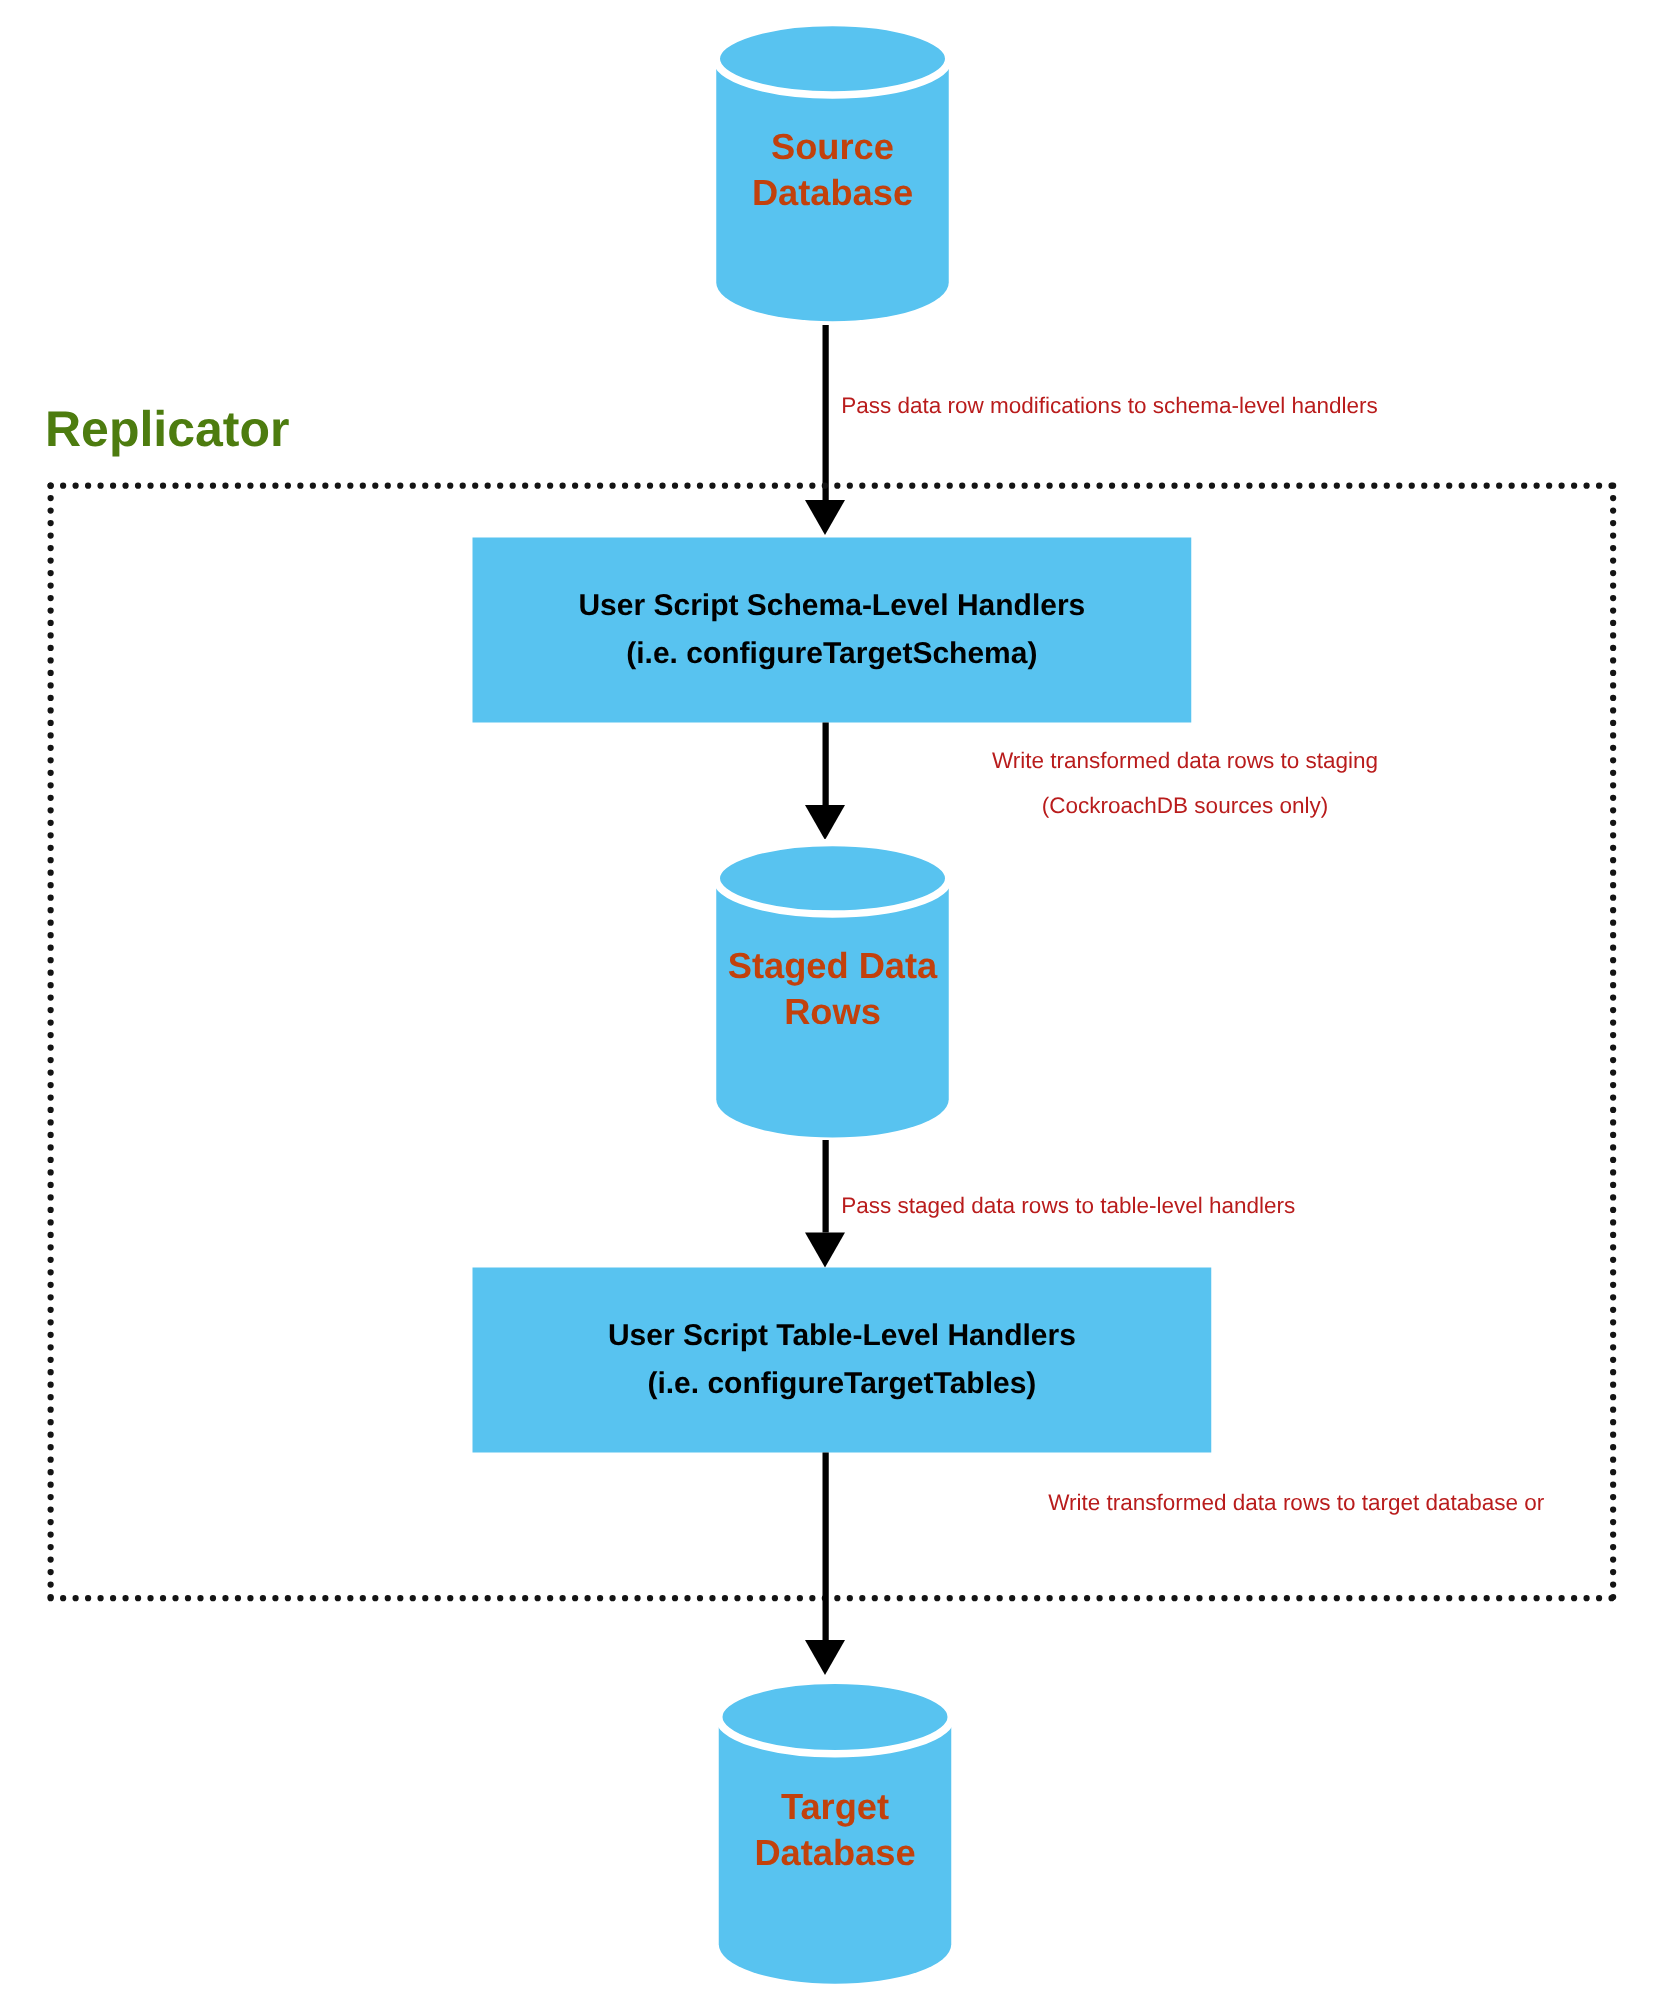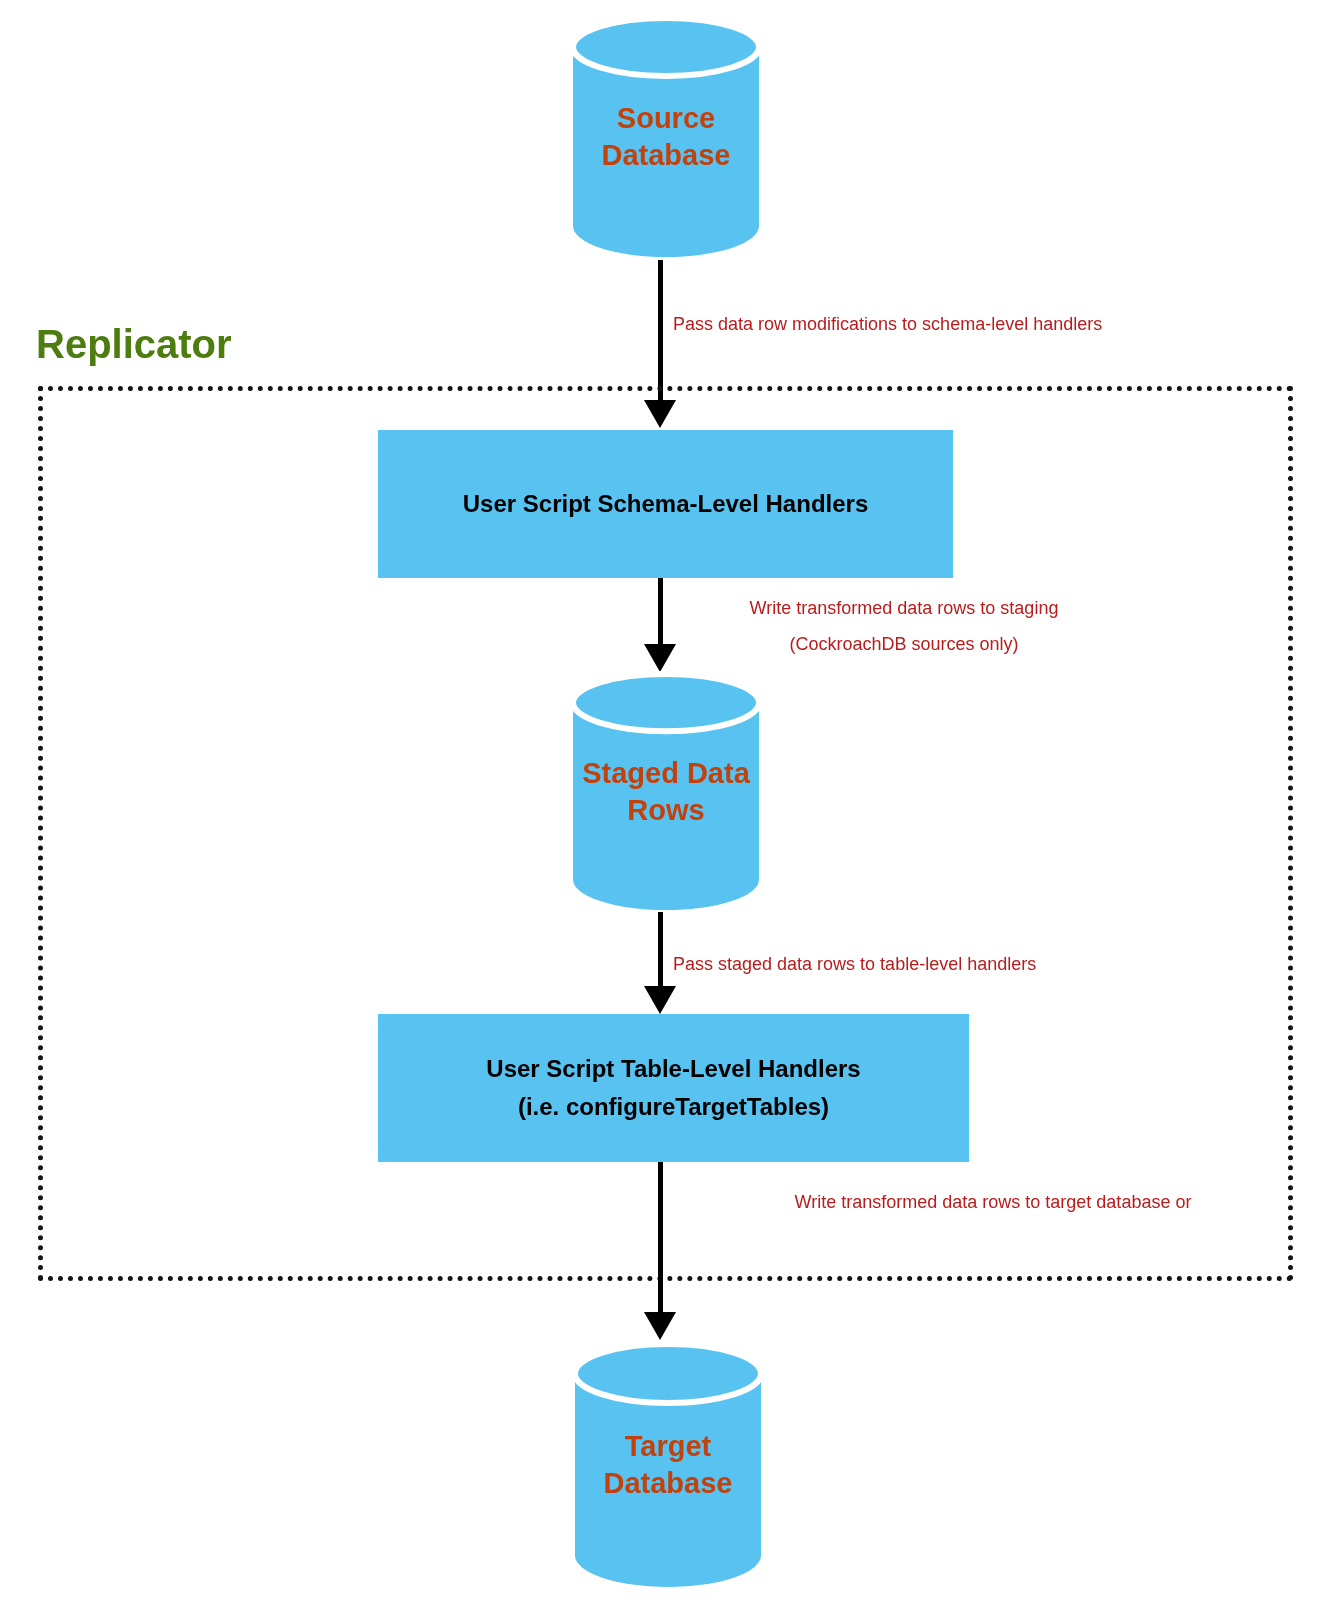--- a/index.html
+++ b/index.html
@@ -75,21 +75,21 @@
     border-top: 28px solid #000;
   }
   
   .edge-label {
     position: absolute;
     font-size: 18px;
     line-height: 36px;
     color: #b91c1c;
   }
   .edge-label.single { white-space: nowrap; }
-  .edge-label.centered { text-align: center; }
+  .edge-label.centered { text-align: center; padding-left: 44px; }
   .edge-label span { display: block; }
   
   .replicator-title {
     position: absolute;
     left: 36px;
     top: 322px;
     font-size: 40px;
     font-weight: bold;
     color: #4d7c0f;
   }
@@ -123,20 +123,21 @@
     <div class="shaft"></div>
     <div class="head"></div>
   </div>
   <div class="edge-label single" style="left:673px; top:306px;">Pass data row modifications to schema-level handlers</div>
 
   <div class="replicator-title">Replicator</div>
   <div class="replicator-box"></div>
 
   <div class="rect-node" style="left:378px; top:430px; width:575px; height:148px;">
     <span>User Script Schema-Level Handlers</span>
+    <span>(i.e. configureTargetSchema)</span>
   </div>
 
   <div class="arrow" style="left:644px; top:578px; height:94px;">
     <div class="shaft"></div>
     <div class="head"></div>
   </div>
   <div class="edge-label centered" style="left:664px; top:590px; width:480px;">
     <span>Write transformed data rows to staging</span>
     <span>(CockroachDB sources only)</span>
   </div>

